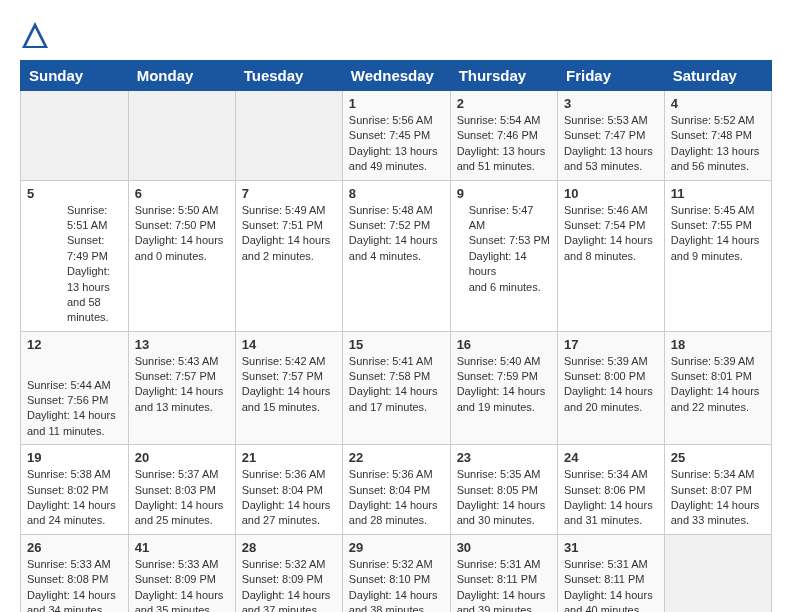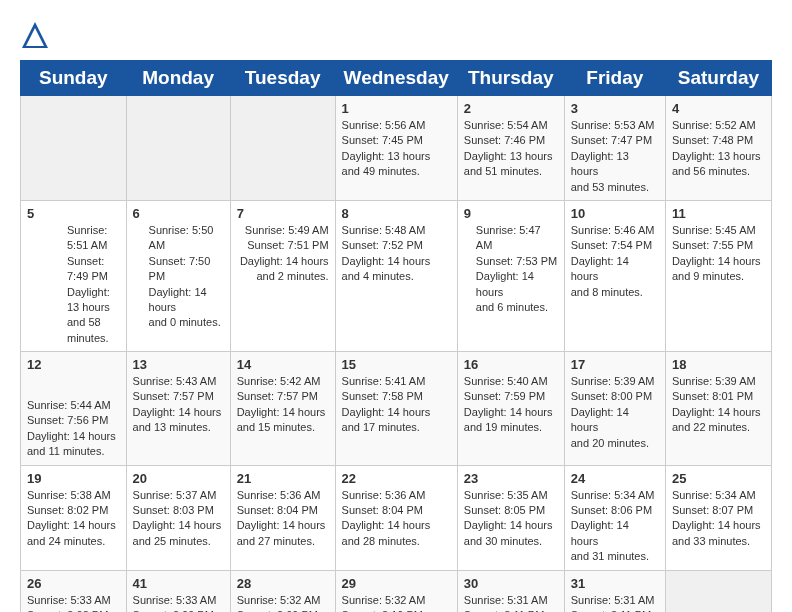--- a/index.html
+++ b/index.html
@@ -52,24 +52,24 @@
       font-size: 16px;
       color: #555;
     }
     .calendar {
       width: 100%;
       border-collapse: collapse;
     }
     .calendar thead tr th {
       background-color: #1a56a0;
       color: #fff;
-      font-size: 19px;
+      font-size: 15px;
       font-weight: bold;
       padding: 6px 8px;
-      text-align: center;
+      text-align: left;
       border: 1px solid #1a56a0;
     }
     .calendar tbody tr td {
       border: 1px solid #ccc;
       vertical-align: top;
       padding: 5px 6px;
       width: 108px;
       min-height: 80px;
       background: #fff;
     }
@@ -164,28 +164,28 @@
       <tr>
         <td>
           <span class="day-number">5</span>
           <div class="day-info" style="white-space: pre-line; margin-left: 40px;">Sunrise: 5:51 AM
 Sunset: 7:49 PM
 Daylight: 13 hours
 and 58 minutes.</div>
         </td>
         <td>
           <span class="day-number">6</span>
-          <div class="day-info" style="white-space: pre-line; margin-left: 16px;">Sunrise: 5:50 AM
+          <div class="day-info" style="white-space: pre-line;">Sunrise: 5:50 AM
 Sunset: 7:50 PM
 Daylight: 14 hours
 and 0 minutes.</div>
         </td>
         <td>
           <span class="day-number">7</span>
-          <div class="day-info" style="white-space: pre-line; text-align: right;">Sunrise: 5:49 AM
+          <div class="day-info" style="white-space: pre-line;">Sunrise: 5:49 AM
 Sunset: 7:51 PM
 Daylight: 14 hours
 and 2 minutes.</div>
         </td>
         <td>
           <span class="day-number">8</span>
           <div class="day-info" style="white-space: pre-line;">Sunrise: 5:48 AM
 Sunset: 7:52 PM
 Daylight: 14 hours
 and 4 minutes.</div>

